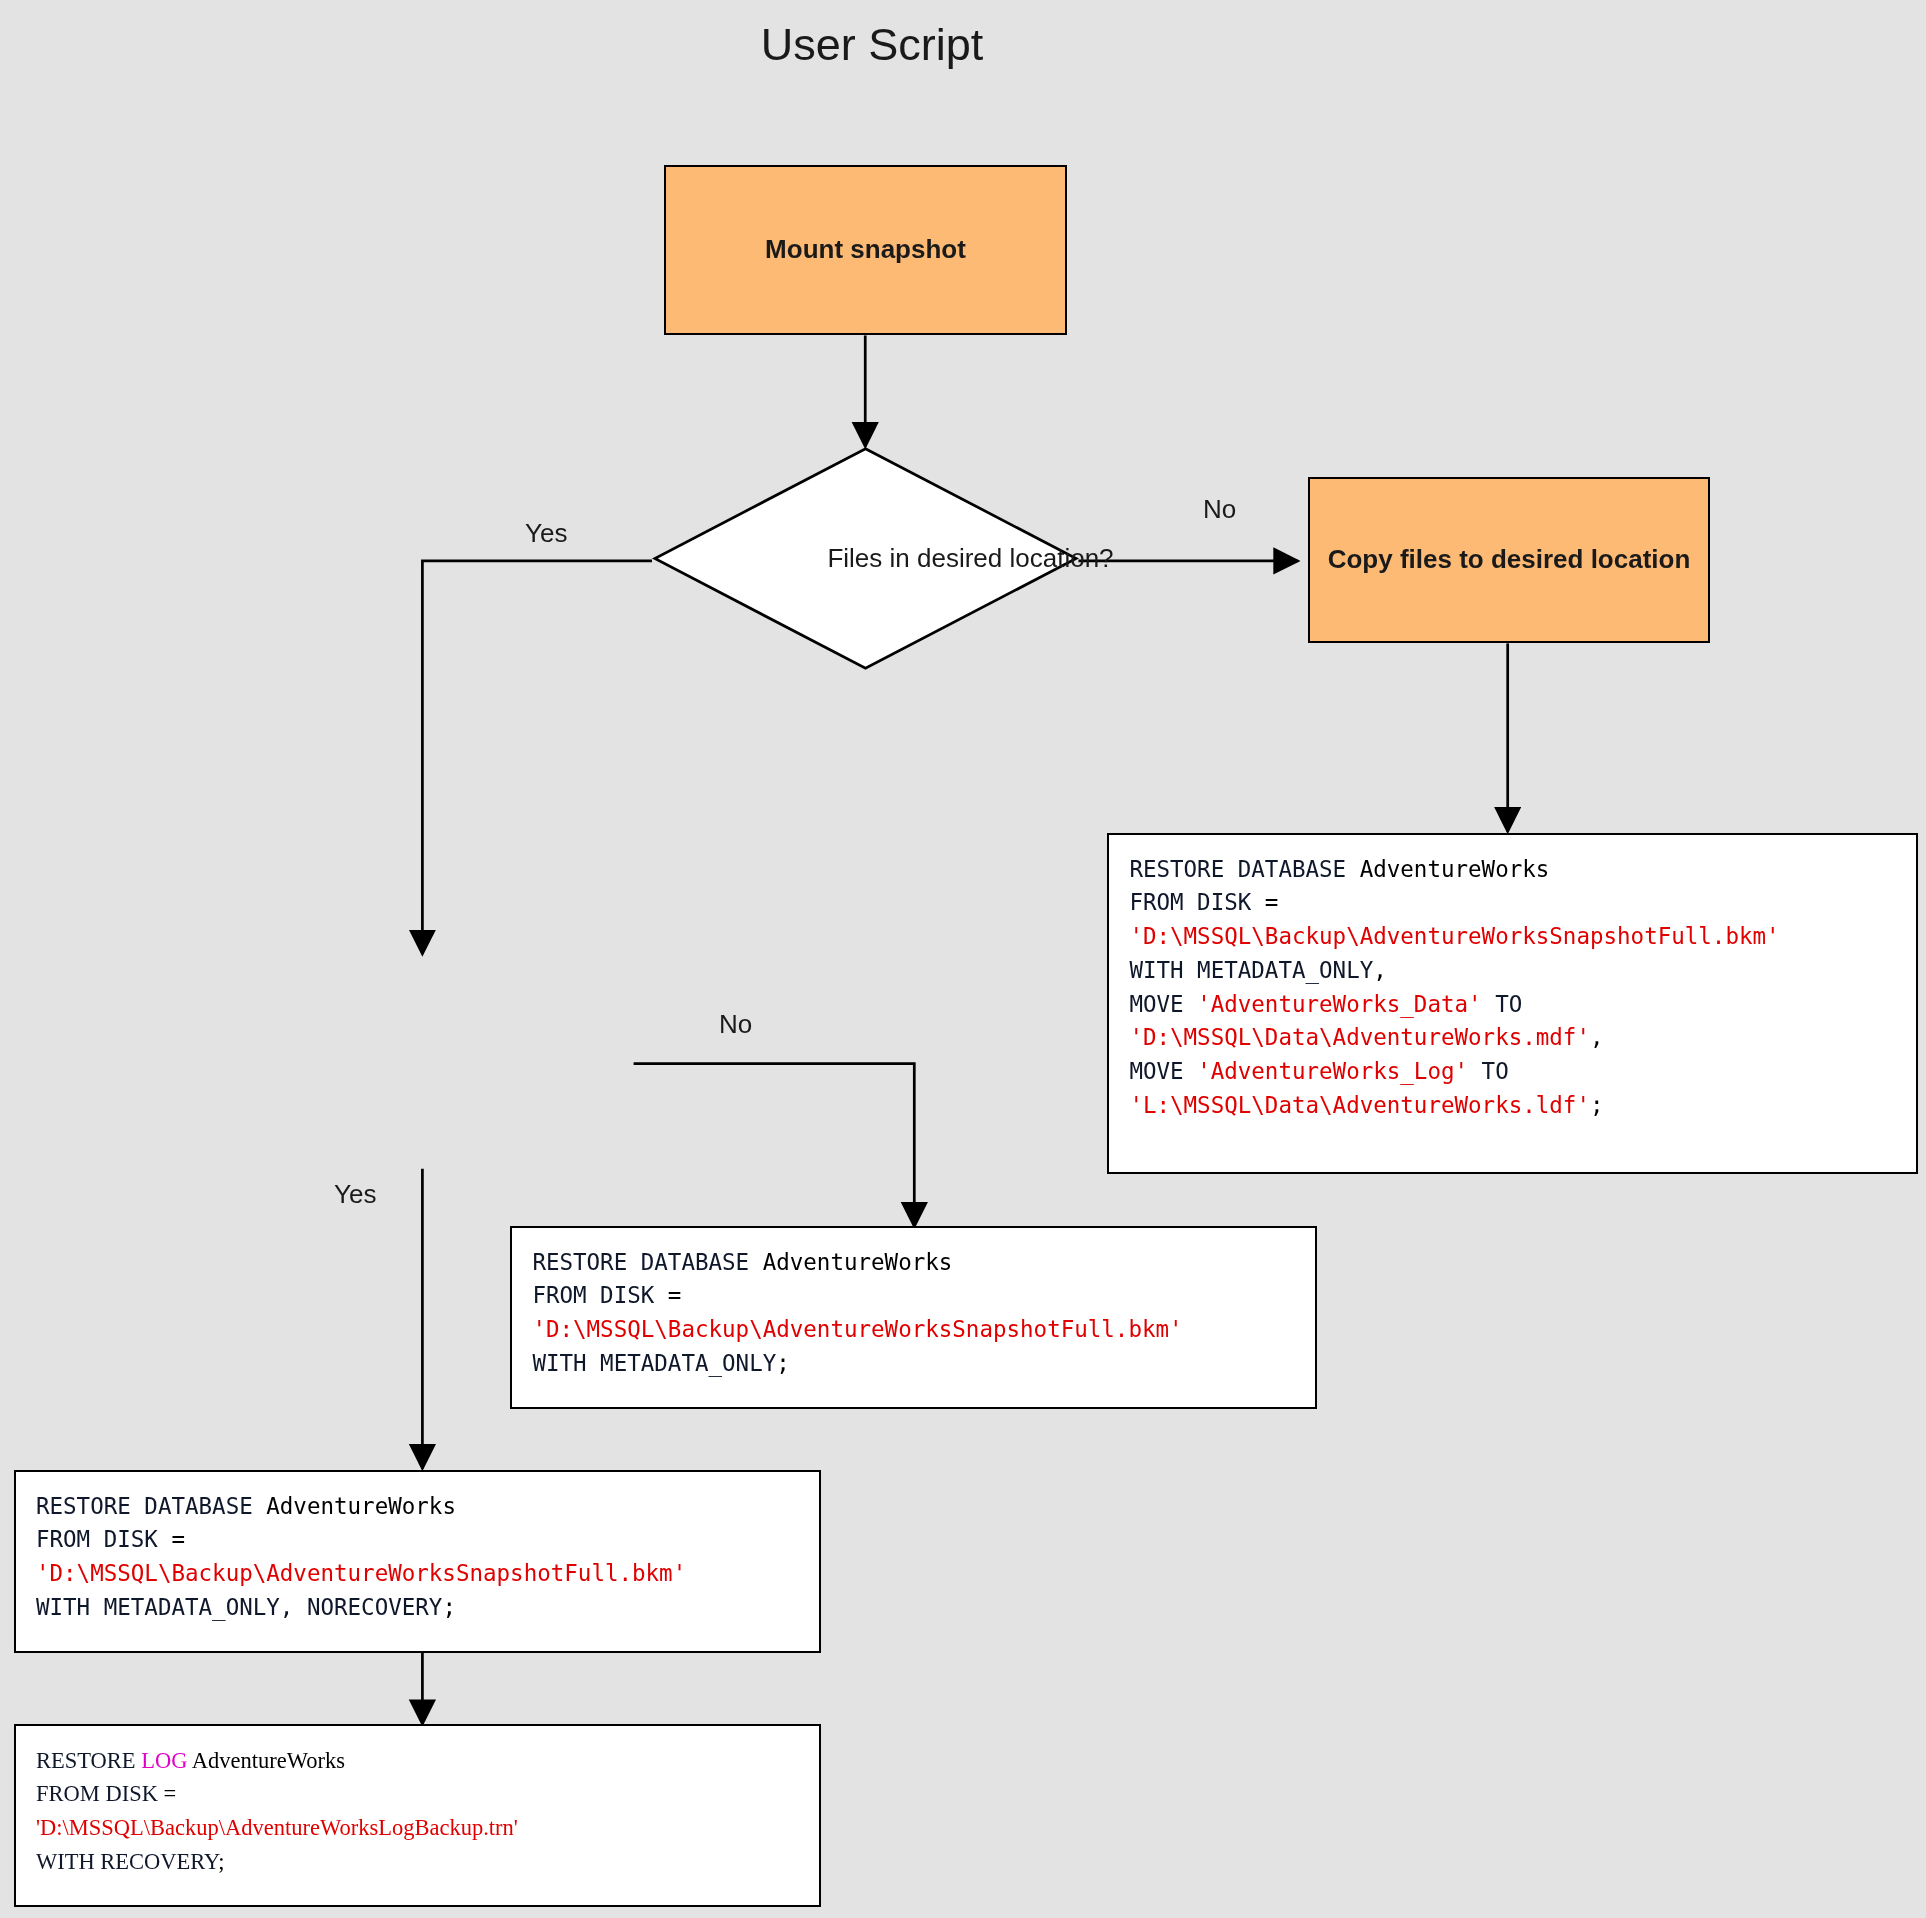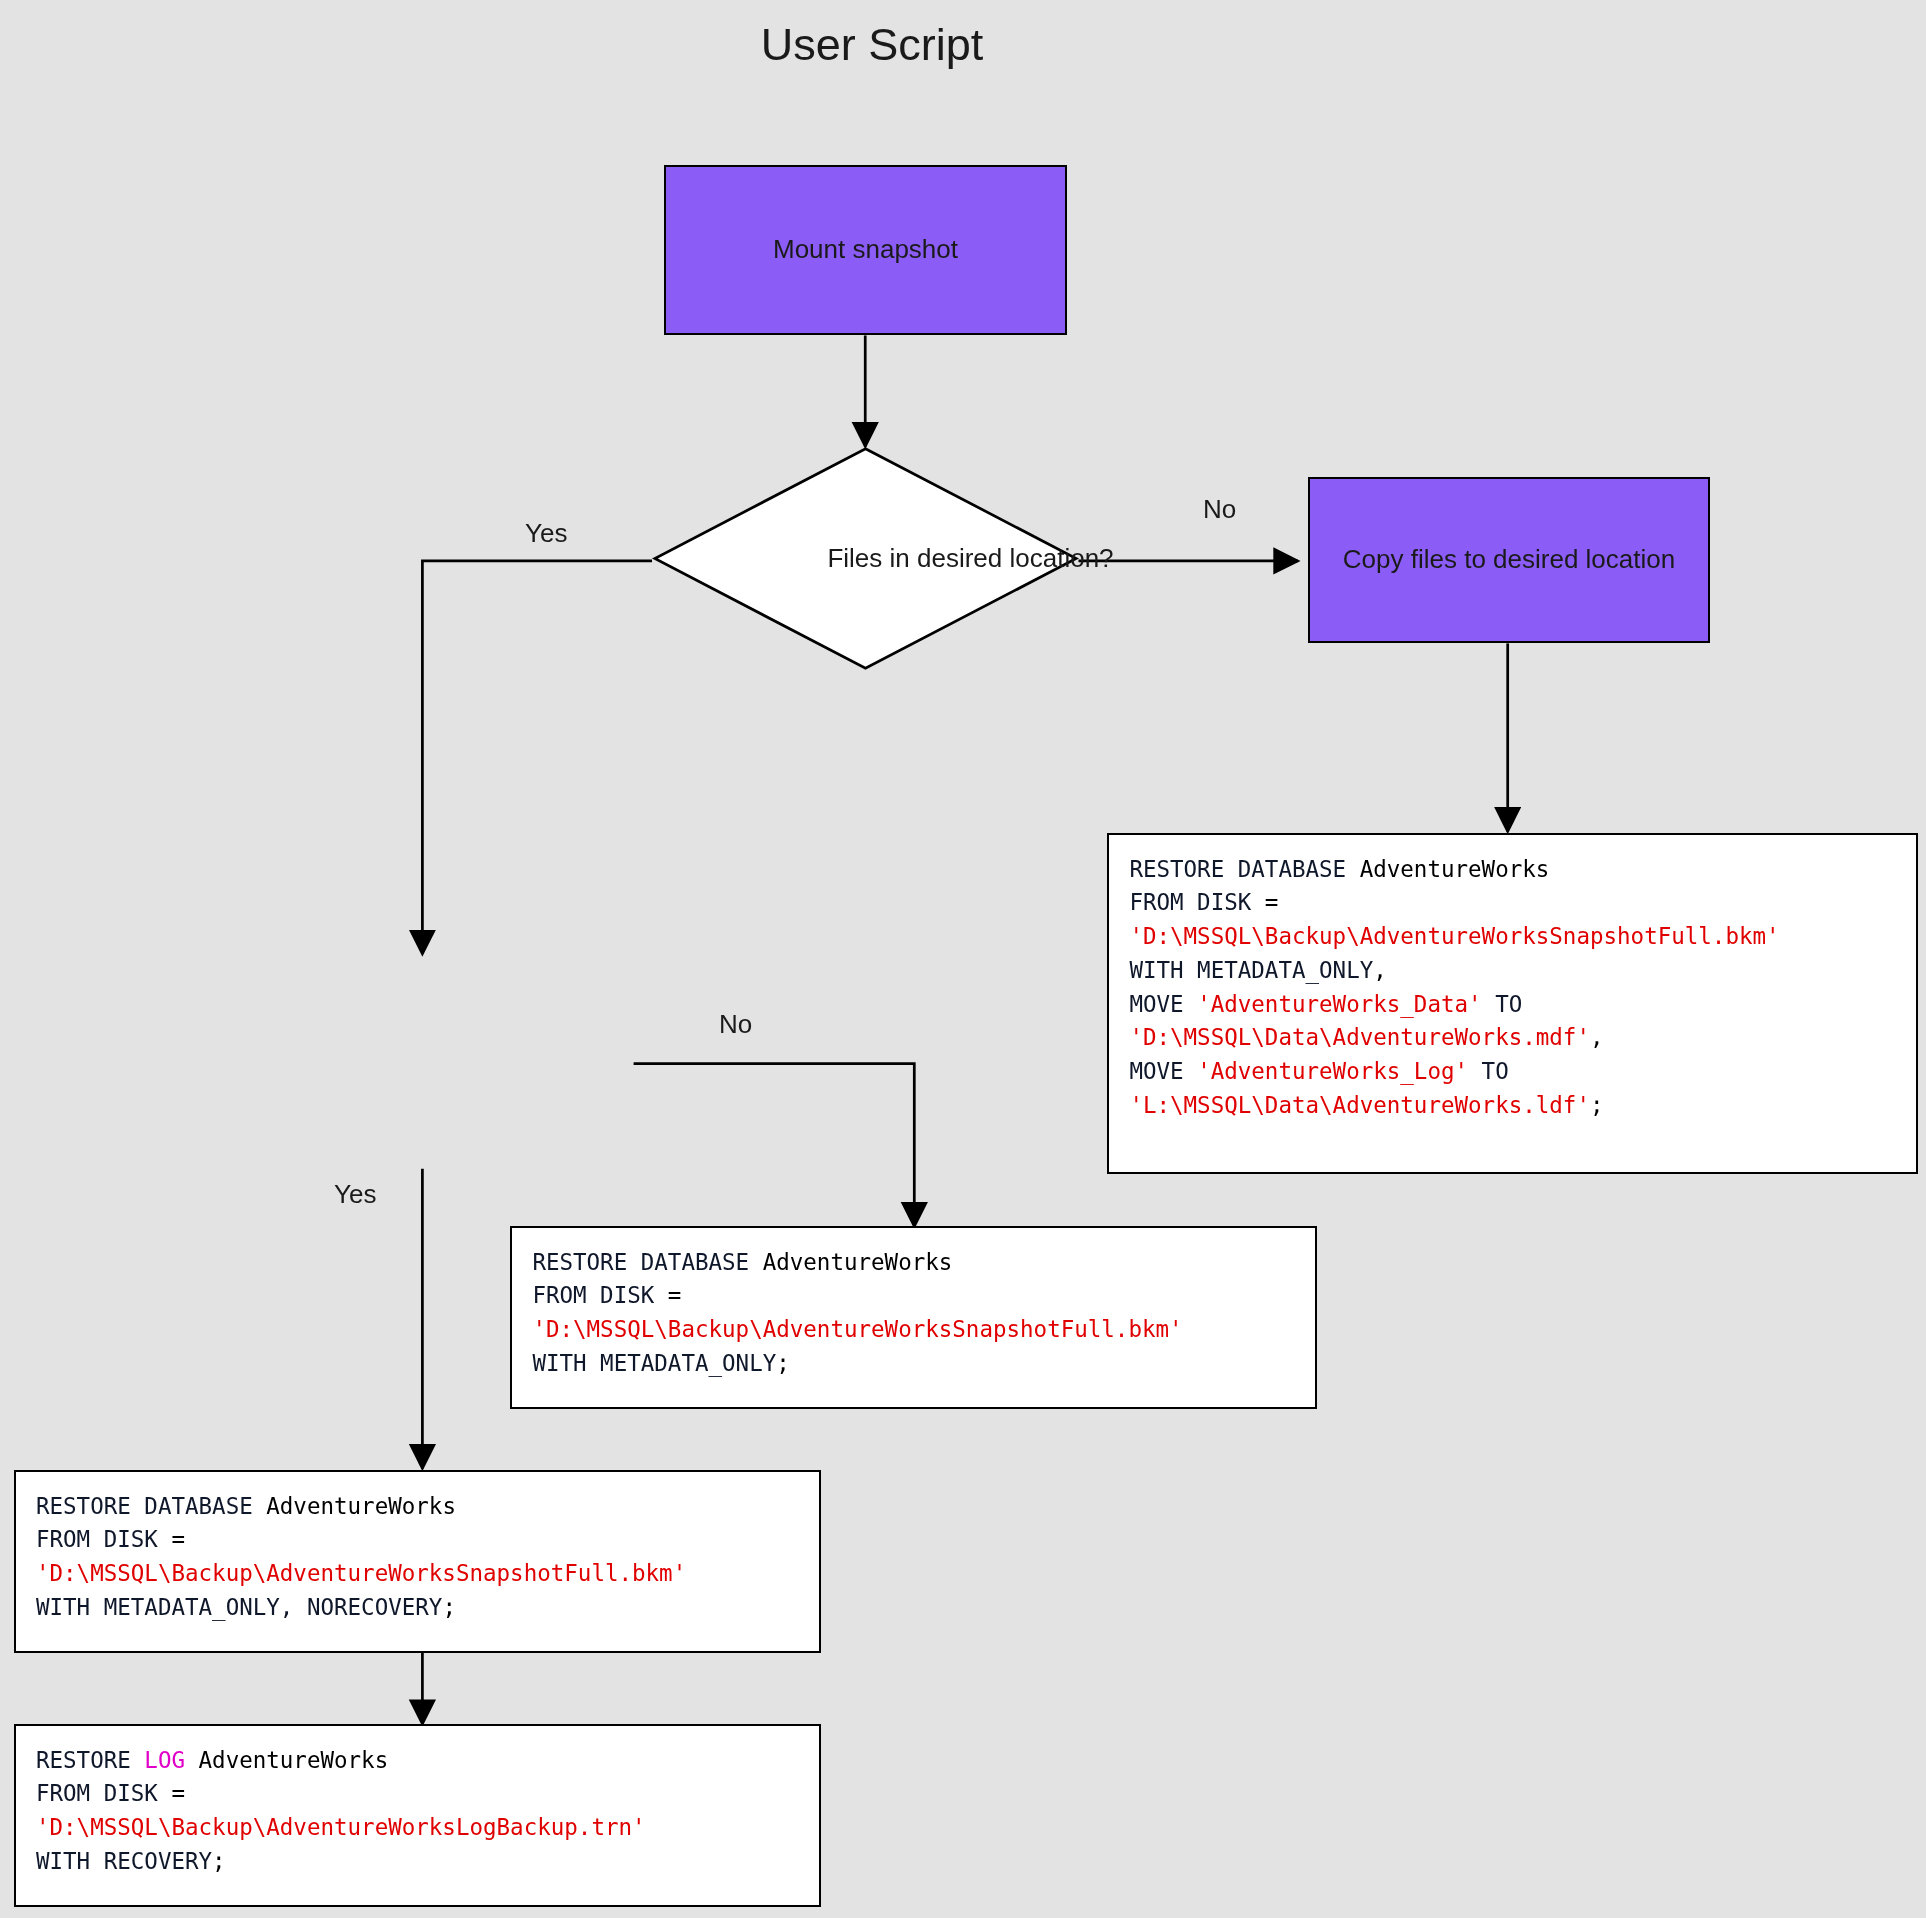--- a/index.html
+++ b/index.html
@@ -26,30 +26,31 @@
     top: 19px;
     width: 1744px;
     text-align: center;
     font-size: 45px;
     color: #1a1a1a;
     font-family: Liberation Sans, sans-serif;
   }
   .node {
     position: absolute;
     box-sizing: border-box;
-    background: #8b5cf6;
+    background: #fdba74;
     border: 2px solid #000000;
     display: flex;
     align-items: center;
     justify-content: center;
     text-align: center;
     font-size: 26px;
     color: #1a1a1a;
     line-height: 1.35;
     padding: 5.5px 9.5px;
+    font-weight: bold;
   }
   .code {
     position: absolute;
     box-sizing: border-box;
     background: #ffffff;
     border: 2px solid #000000;
     font-family: "DejaVu Sans Mono", monospace;
     font-size: 22.5px;
     line-height: 1.5;
     padding: 17.7px 20.4px;
@@ -157,19 +158,19 @@
   <div class="code" style="left:510px; top:1226px; width:807px; height:183px;"><span class="kw">RESTORE DATABASE </span><span class="plain">AdventureWorks</span>
 <span class="kw">FROM DISK </span><span class="plain">=</span>
 <span class="str">'D:\MSSQL\Backup\AdventureWorksSnapshotFull.bkm'</span>
 <span class="kw">WITH METADATA_ONLY</span><span class="plain">;</span></div>
 
   <div class="code" style="left:13.6px; top:1470px; width:807px; height:183px;"><span class="kw">RESTORE DATABASE </span><span class="plain">AdventureWorks</span>
 <span class="kw">FROM DISK </span><span class="plain">=</span>
 <span class="str">'D:\MSSQL\Backup\AdventureWorksSnapshotFull.bkm'</span>
 <span class="kw">WITH METADATA_ONLY, NORECOVERY</span><span class="plain">;</span></div>
 
-  <div class="code" style="left:13.6px; top:1724px; width:807px; height:183px;"><span class="kw">RESTORE </span><span class="log">LOG </span><span class="plain">AdventureWorks</span>
+  <div class="code" style="left:13.6px; top:1724px; width:807px; height:183px;font-family:Liberation Serif, serif;"><span class="kw">RESTORE </span><span class="log">LOG </span><span class="plain">AdventureWorks</span>
 <span class="kw">FROM DISK </span><span class="plain">=</span>
 <span class="str">'D:\MSSQL\Backup\AdventureWorksLogBackup.trn'</span>
 <span class="kw">WITH RECOVERY</span><span class="plain">;</span></div>
 
 </div>
 
 
 </body></html>

